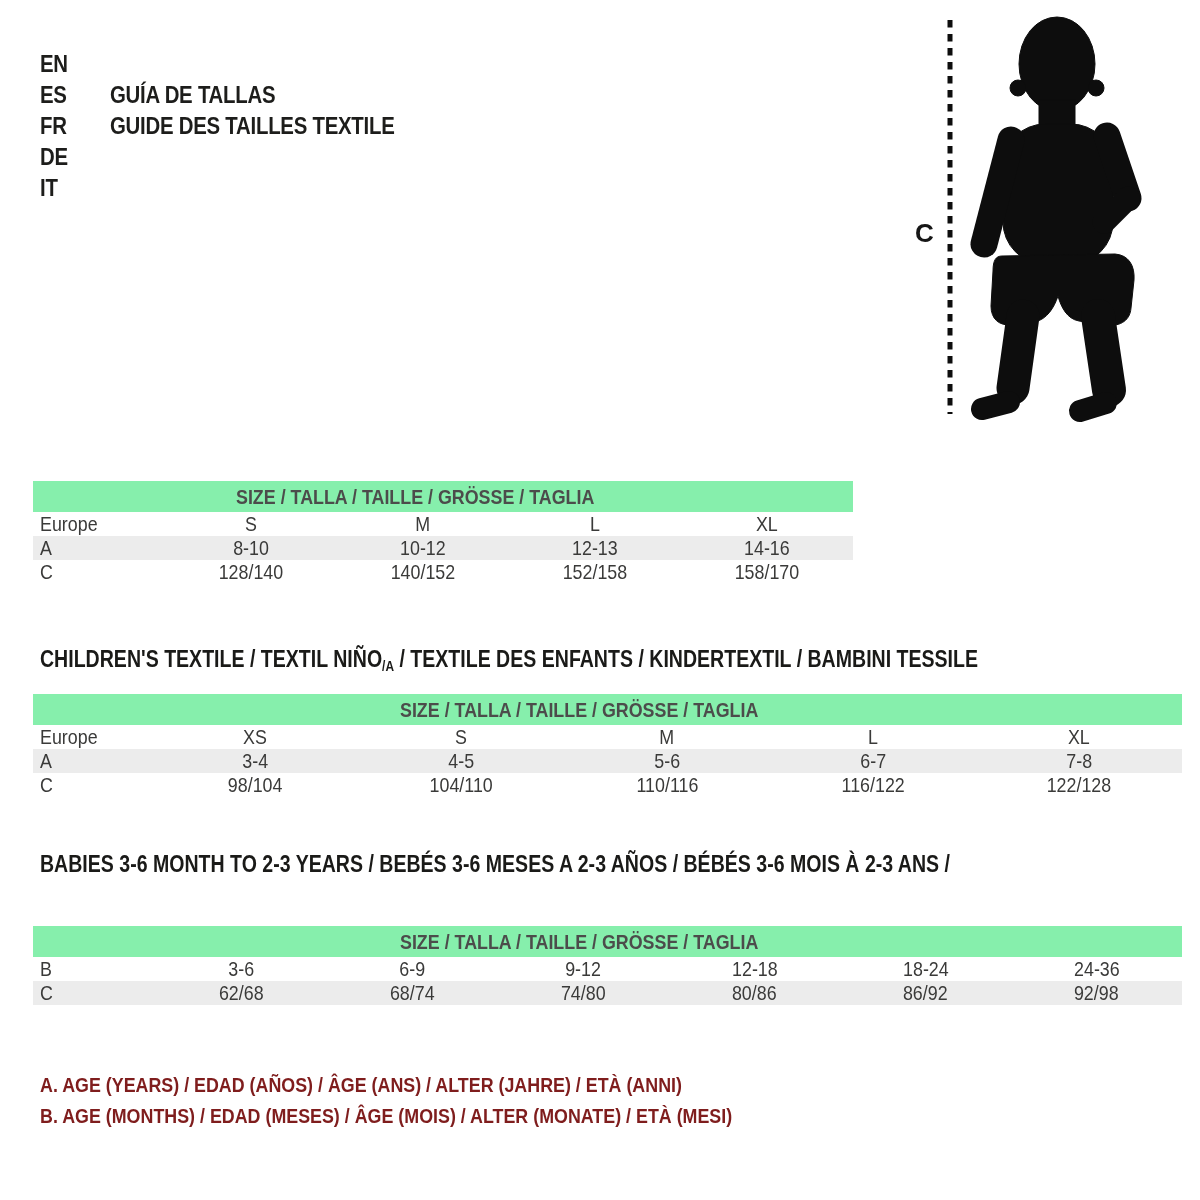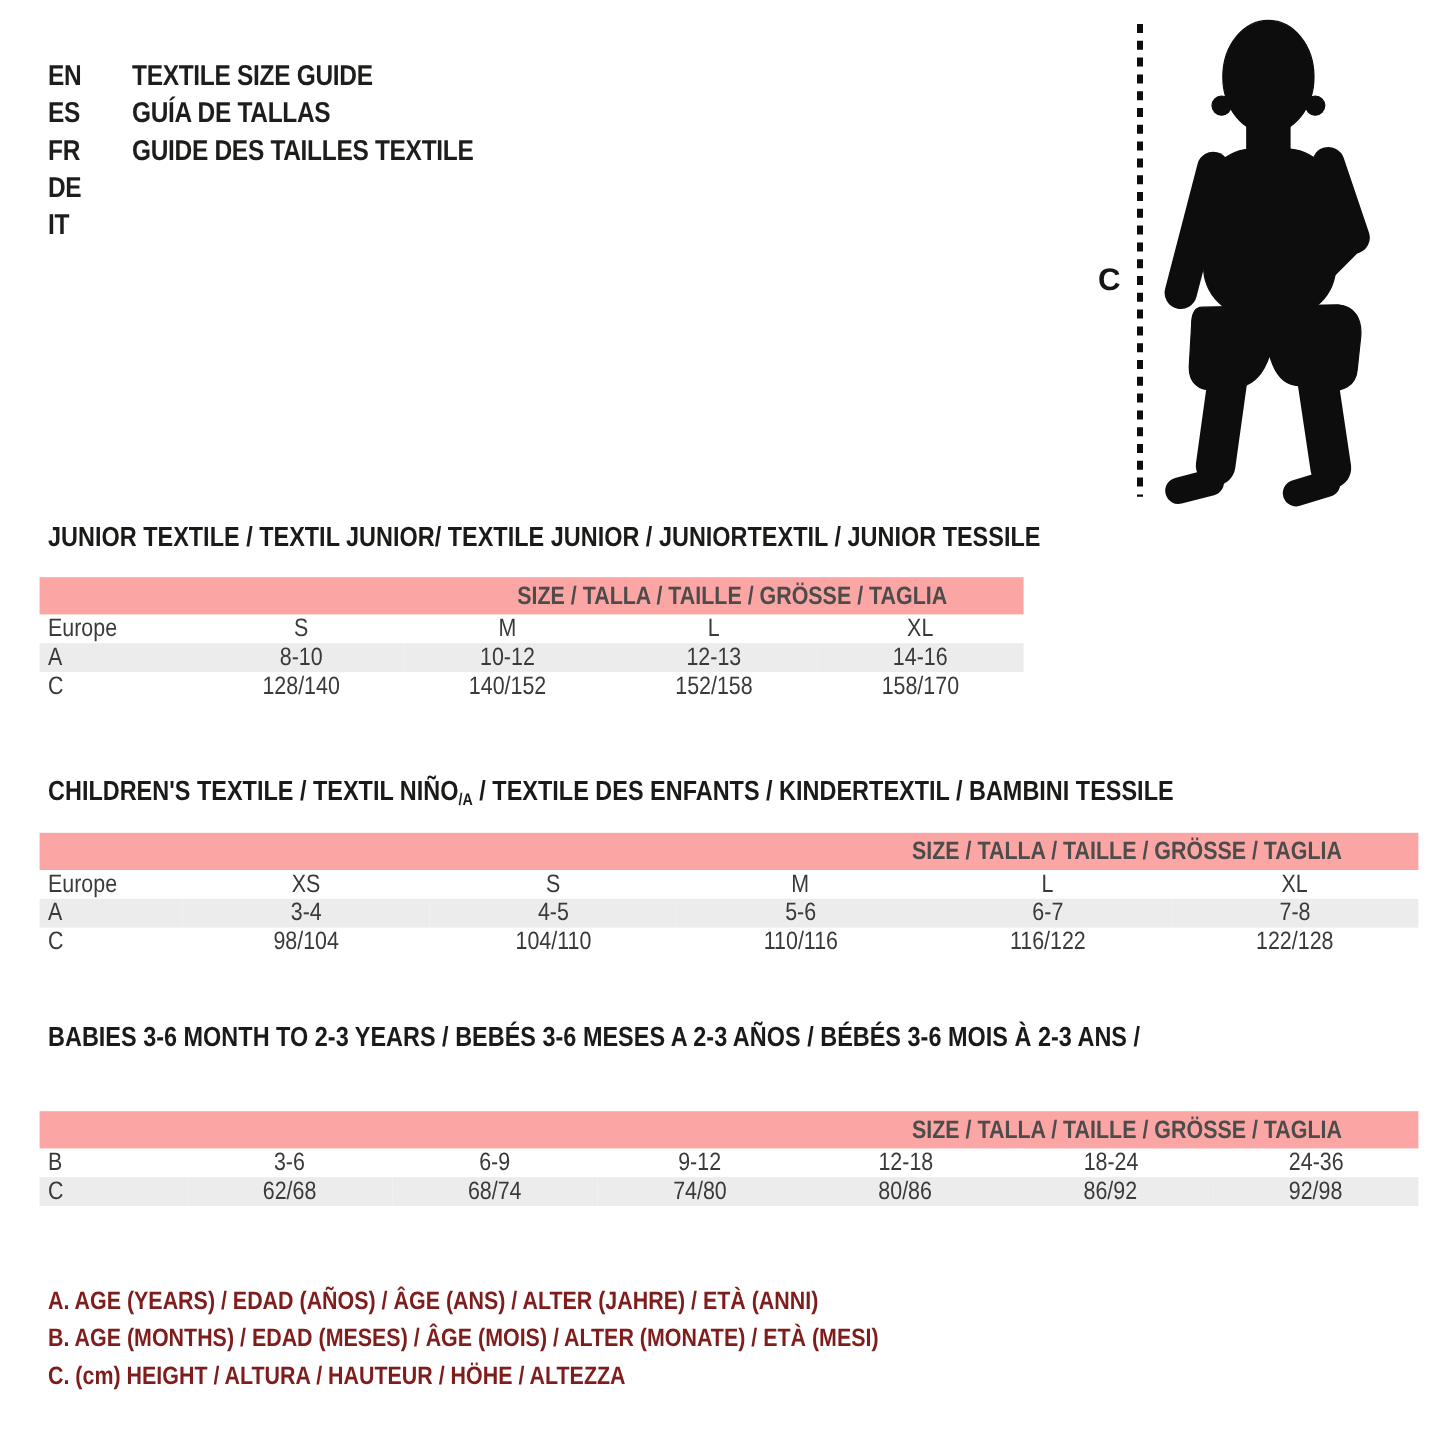--- a/index.html
+++ b/index.html
@@ -17,42 +17,41 @@
   .figure-c{position:absolute;left:10px;top:210px;font-size:26px;font-weight:bold;color:#161616;}
   
   .sec-title{position:absolute;left:40px;font-size:23px;font-weight:bold;color:#1a1a18;}
   .t-junior-title{top:434px;}
   .t-children-title{top:646px;}
   .t-babies-title{top:846px;line-height:36px;}
   .sub{font-size:14px;vertical-align:-4px;}
   
   .size-table{position:absolute;border-collapse:collapse;table-layout:fixed;font-size:21px;color:#3a3a39;}
   .size-table td{height:16px;padding:0;vertical-align:middle;}
-  .size-table tr.hdr td{background:#fca5a5;font-weight:bold;color:#4c4c4b;height:31px;text-align:right;padding-left:7px;}
+  .size-table tr.hdr td{background:#86efac;font-weight:bold;color:#4c4c4b;height:31px;text-align:center;padding-left:7px;}
   .size-table td.lbl{text-align:left;padding-left:7px;}
   .size-table td.val{text-align:center;}
   .size-table tr.shade td{background:#ececec;}
   .t1{left:33px;top:481px;width:820px;}
   .t2{left:33px;top:694px;width:1149px;}
   .t3{left:33px;top:926px;width:1149px;}
   .t1 col.lab{width:132px;} .t1 col.v{width:172px;}
   .t2 col.lab{width:119px;} .t2 col.v{width:206px;}
   .t3 col.lab{width:123px;} .t3 col.v{width:171px;}
   
   .legend{position:absolute;left:40px;top:1069px;font-size:21px;font-weight:bold;color:#7f1d1d;line-height:31px;}
 </style>
 </head>
 <body>
 
 <div class="page">
 
   <div class="lang-block">
     <div class="lang-row">
       <span class="lang-code"><span class="cl">EN</span></span>
-      <span><span class="cl">TEXTILE SIZE GUIDE</span></span>
     </div>
     <div class="lang-row">
       <span class="lang-code"><span class="cl">ES</span></span>
       <span><span class="cl">GUÍA DE TALLAS</span></span>
     </div>
     <div class="lang-row">
       <span class="lang-code"><span class="cl">FR</span></span>
       <span><span class="cl">GUIDE DES TAILLES TEXTILE</span></span>
     </div>
     <div class="lang-row">
@@ -80,23 +79,20 @@
           <path d="M97,248 L210,246 C224,247 230,258 229,272 L226,300 C225,314 213,319 200,317 L174,313 C162,311 156,299 153,288 C149,300 142,311 130,314 L107,317 C94,318 86,311 86,298 L88,263 C88,252 91,248 97,248 Z"></path>
           <line x1="118" y1="308" x2="108" y2="380" stroke-width="33" stroke-linecap="round"></line>
           <line x1="193" y1="308" x2="204" y2="382" stroke-width="34" stroke-linecap="round"></line>
           <line x1="104" y1="394" x2="77" y2="401" stroke-width="22" stroke-linecap="round"></line>
           <line x1="201" y1="395" x2="175" y2="403" stroke-width="22" stroke-linecap="round"></line>
         </g>
       </g>
     </svg>
   </div>
 
-  <div class="sec-title t-junior-title">
-    <span class="cl">JUNIOR TEXTILE / TEXTIL JUNIOR/ TEXTILE JUNIOR / JUNIORTEXTIL / JUNIOR TESSILE</span>
-  </div>
   <table class="size-table t1">
     <colgroup>
         <col class="lab">
         <col class="v">
         <col class="v">
         <col class="v">
         <col class="v">
       </colgroup>
     <tbody>
         <tr class="hdr">
@@ -203,16 +199,15 @@
       <td class="val"><span class="cx">80/86</span></td>
       <td class="val"><span class="cx">86/92</span></td>
       <td class="val"><span class="cx">92/98</span></td>
     </tr>
   </tbody>
     </table>
 
   <div class="legend">
     <div><span class="cl">A. AGE (YEARS) / EDAD (AÑOS) / ÂGE (ANS) / ALTER (JAHRE) / ETÀ (ANNI)</span></div>
     <div><span class="cl">B. AGE (MONTHS) / EDAD (MESES) / ÂGE (MOIS) / ALTER (MONATE) / ETÀ (MESI)</span></div>
-    <div><span class="cl">C. (cm) HEIGHT / ALTURA / HAUTEUR / HÖHE / ALTEZZA</span></div>
   </div>
 
 </div>
 
 </body></html>

